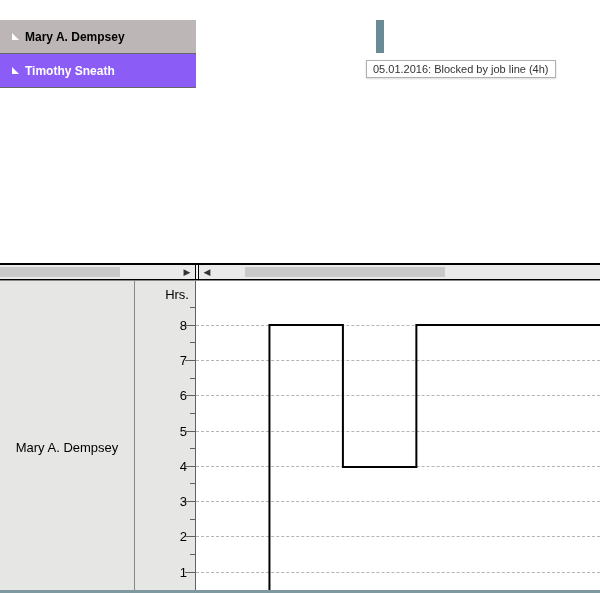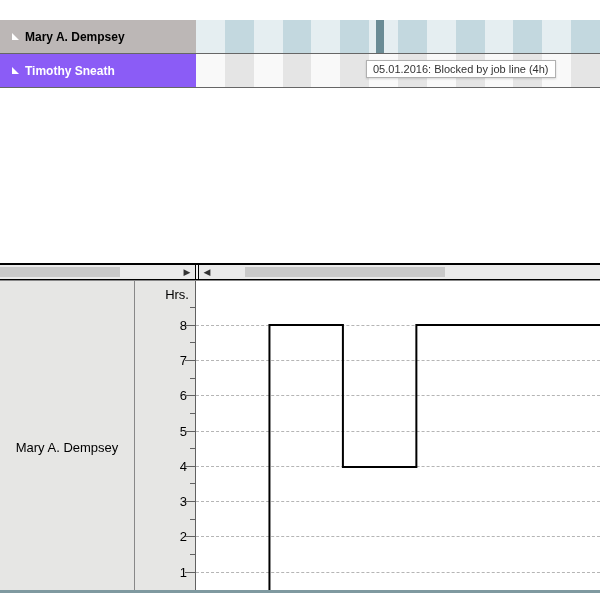--- a/index.html
+++ b/index.html
@@ -3,21 +3,21 @@
 <meta charset="utf-8">
 <style>
   * { box-sizing: border-box; margin: 0; padding: 0; }
   html, body { width: 600px; height: 593px; overflow: hidden; font-family: Arial, sans-serif; font-size: 12px; background: #fff; }
 
   .root { width: 600px; height: 593px; display: flex; flex-direction: column; margin-top: 20px; }
 
   
   .sched { display: flex; height: 244px; border-bottom: 1px solid #000; }
   .sched-left { width: 196px; display: flex; flex-direction: column; background: #fff; }
-  .sched-right { flex: 1; display: flex; flex-direction: column; position: relative; }
+  .sched-right { flex: 1; display: flex; position: relative; }
 
   .res-row { height: 34px; display: flex; align-items: center; gap: 6px; padding-left: 12px; border-bottom: 1px solid #666; font-weight: bold; color: #000; }
   .res-row .tri { width: 0; height: 0; border-style: solid; border-width: 7px 0 0 7px; border-color: transparent transparent transparent #fff; transform: rotate(0deg); }
   .res-row.r1 { background: #bcb7b6; }
   .res-row.r2 { background: #8b5cf6; color: #fff; }
   .sched-left .fill { flex: 1; background: #fff; }
 
   .tl-row { height: 34px; border-bottom: 1px solid #666; position: relative; }
   .tl-row.r1 { background: #d7e5ea; }
   .tl-row.r2 { background: #f2f2f2; }

